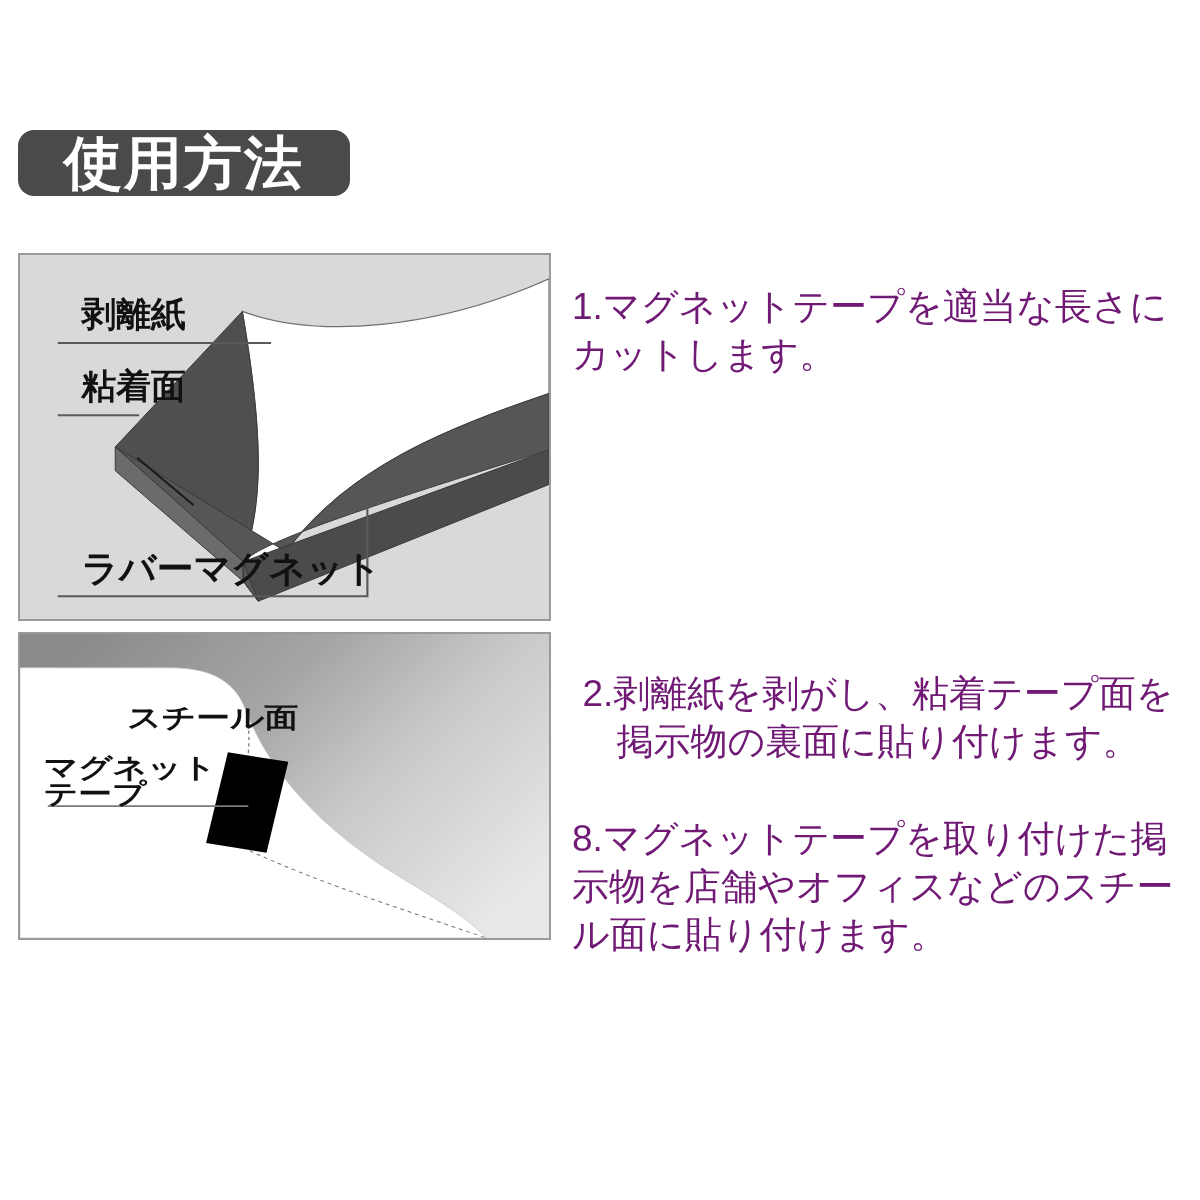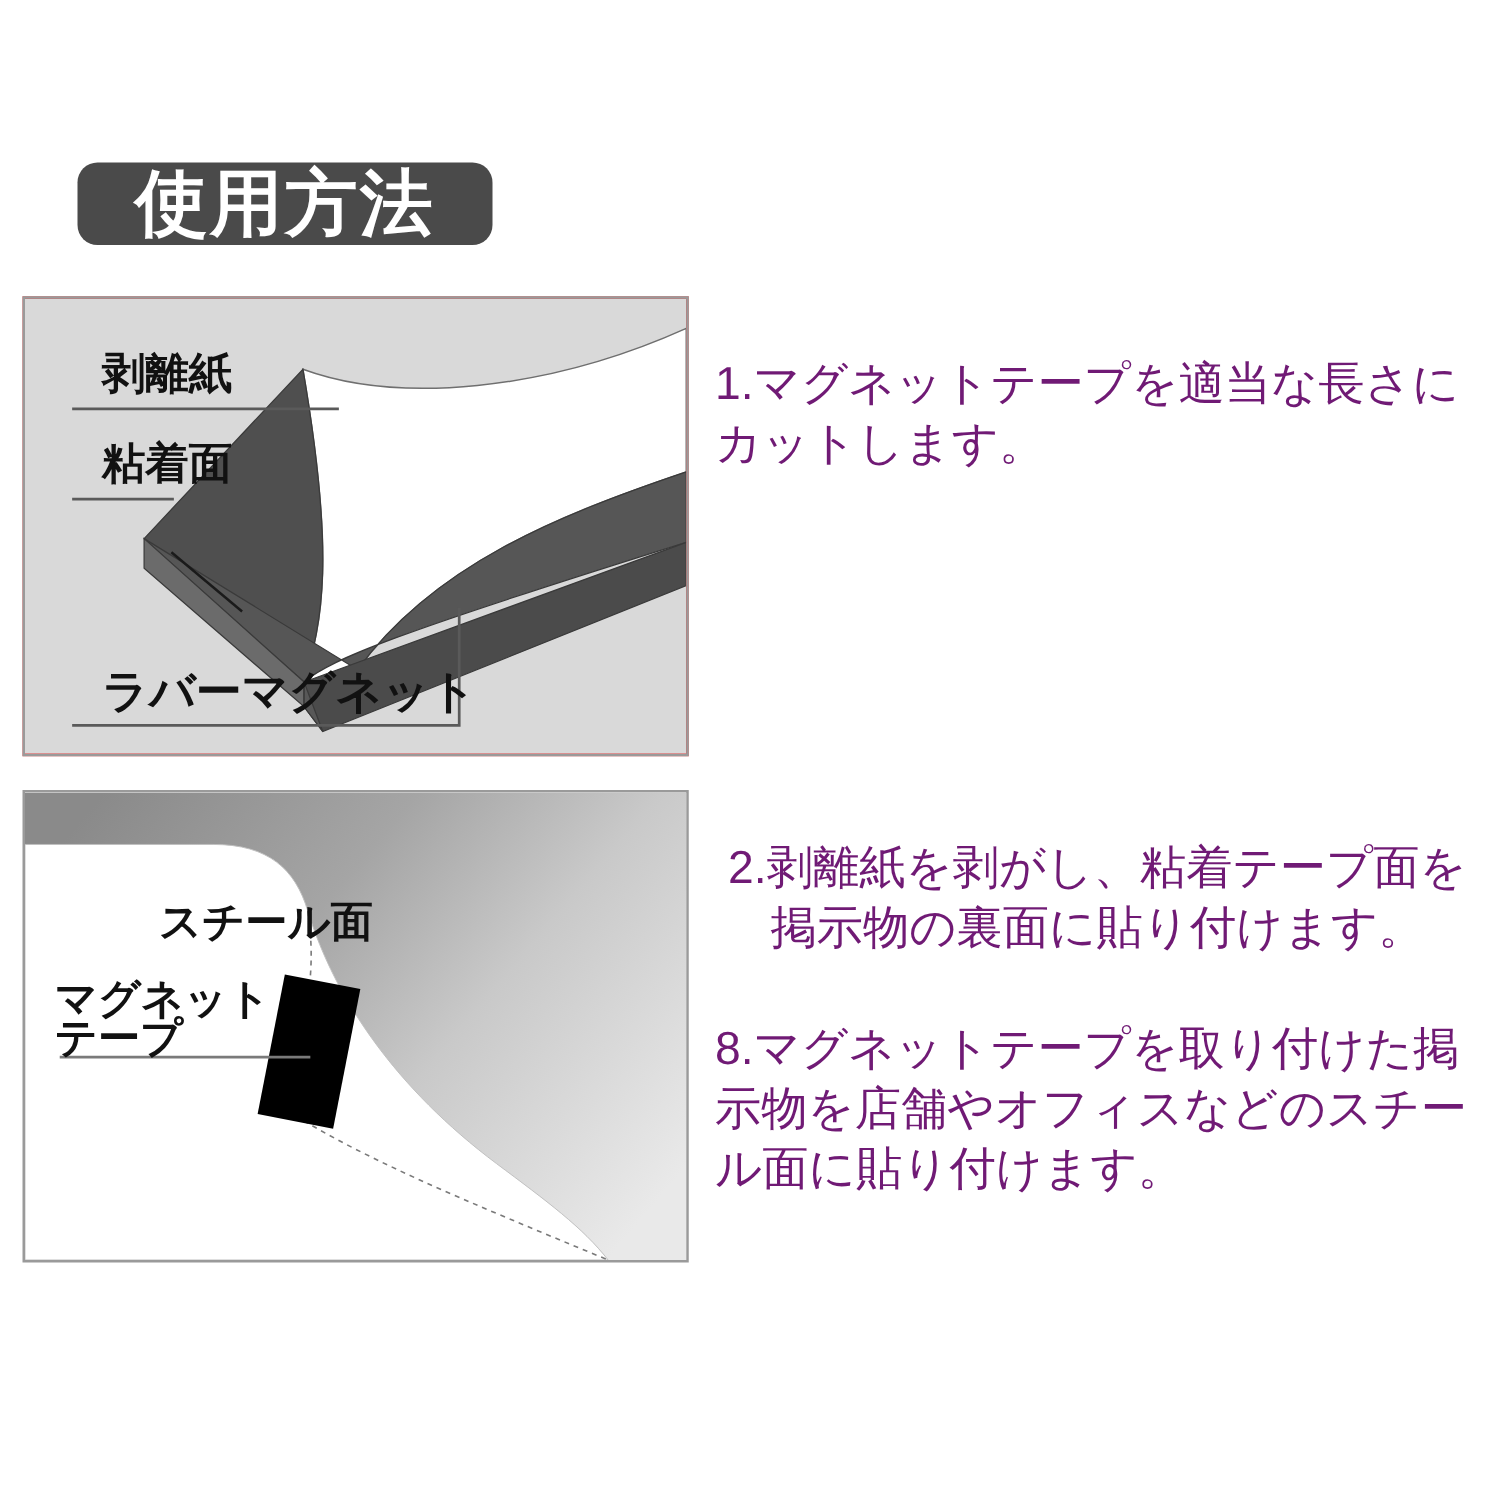--- a/index.html
+++ b/index.html
@@ -22,49 +22,48 @@
     left: 18px;
     top: 130px;
     width: 332px;
     height: 66px;
     background: #4a4a4a;
     border-radius: 16px;
     display: flex;
     align-items: center;
     justify-content: center;
     box-sizing: border-box;
-    margin-left: 44px;
   }
   #header-badge-label {
     color: #ffffff;
     font-size: 58px;
     font-weight: bold;
     letter-spacing: 2px;
     line-height: 1;
     white-space: nowrap;
   }
 
   
   .figure-panel {
     position: absolute;
     left: 18px;
     box-sizing: border-box;
     border: 2px solid #9a9a9a;
     overflow: hidden;
   }
   #figure-panel-1 {
-    top: 237px;
+    top: 253px;
     width: 533px;
     height: 368px;
-    background: #ef4444;
+    background: #e5e5e5;
   }
   #figure-panel-2 {
     top: 632px;
     width: 533px;
-    height: 378px;
+    height: 308px;
     background: #ffffff;
   }
   .figure-svg {
     display: block;
     width: 100%;
     height: 100%;
   }
 
   
   #instructions {

